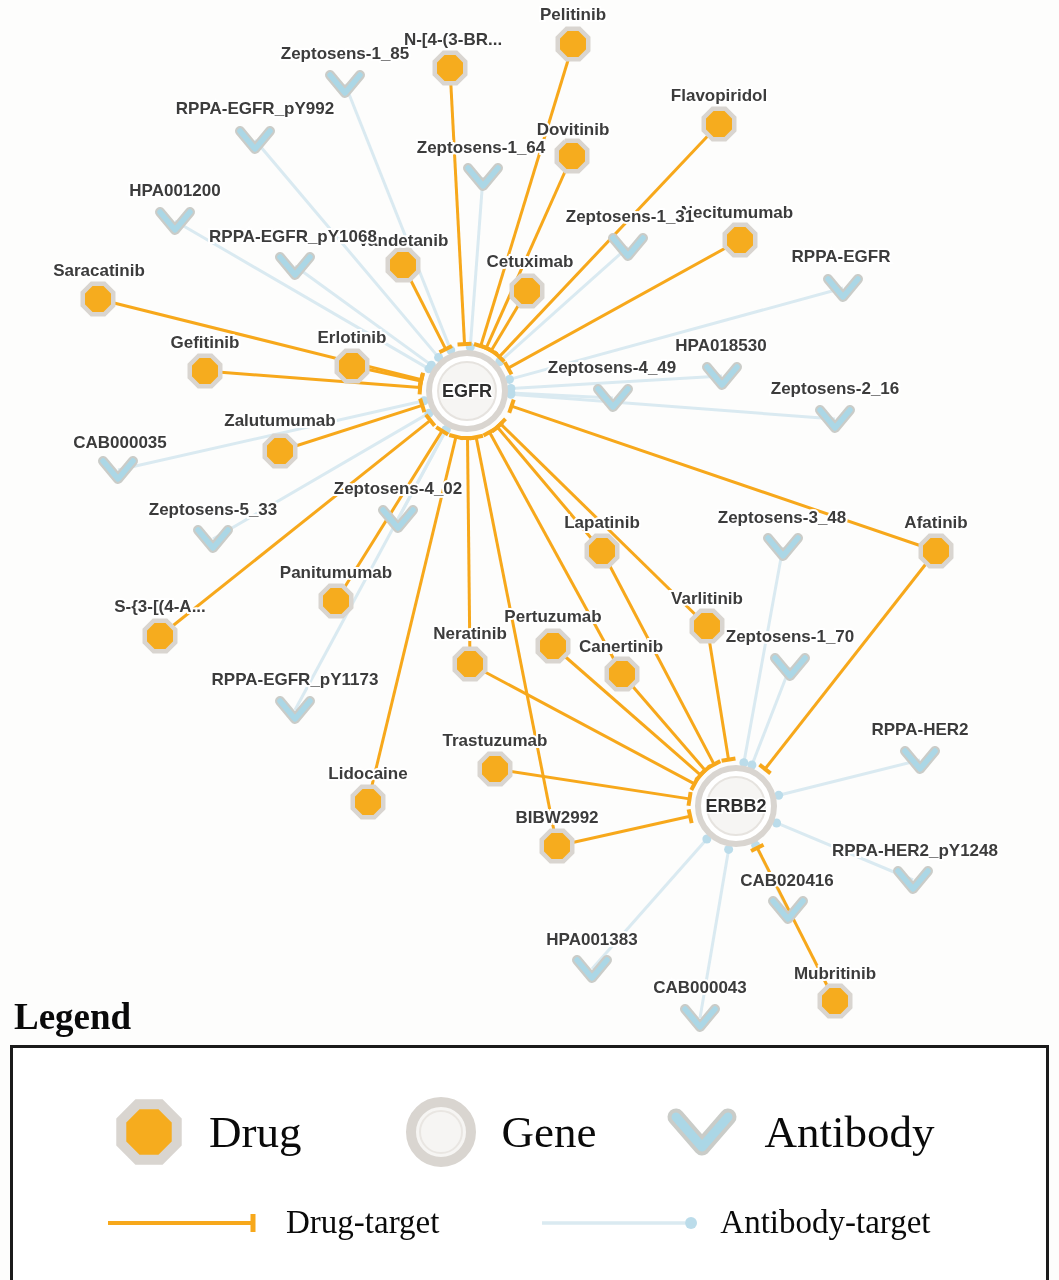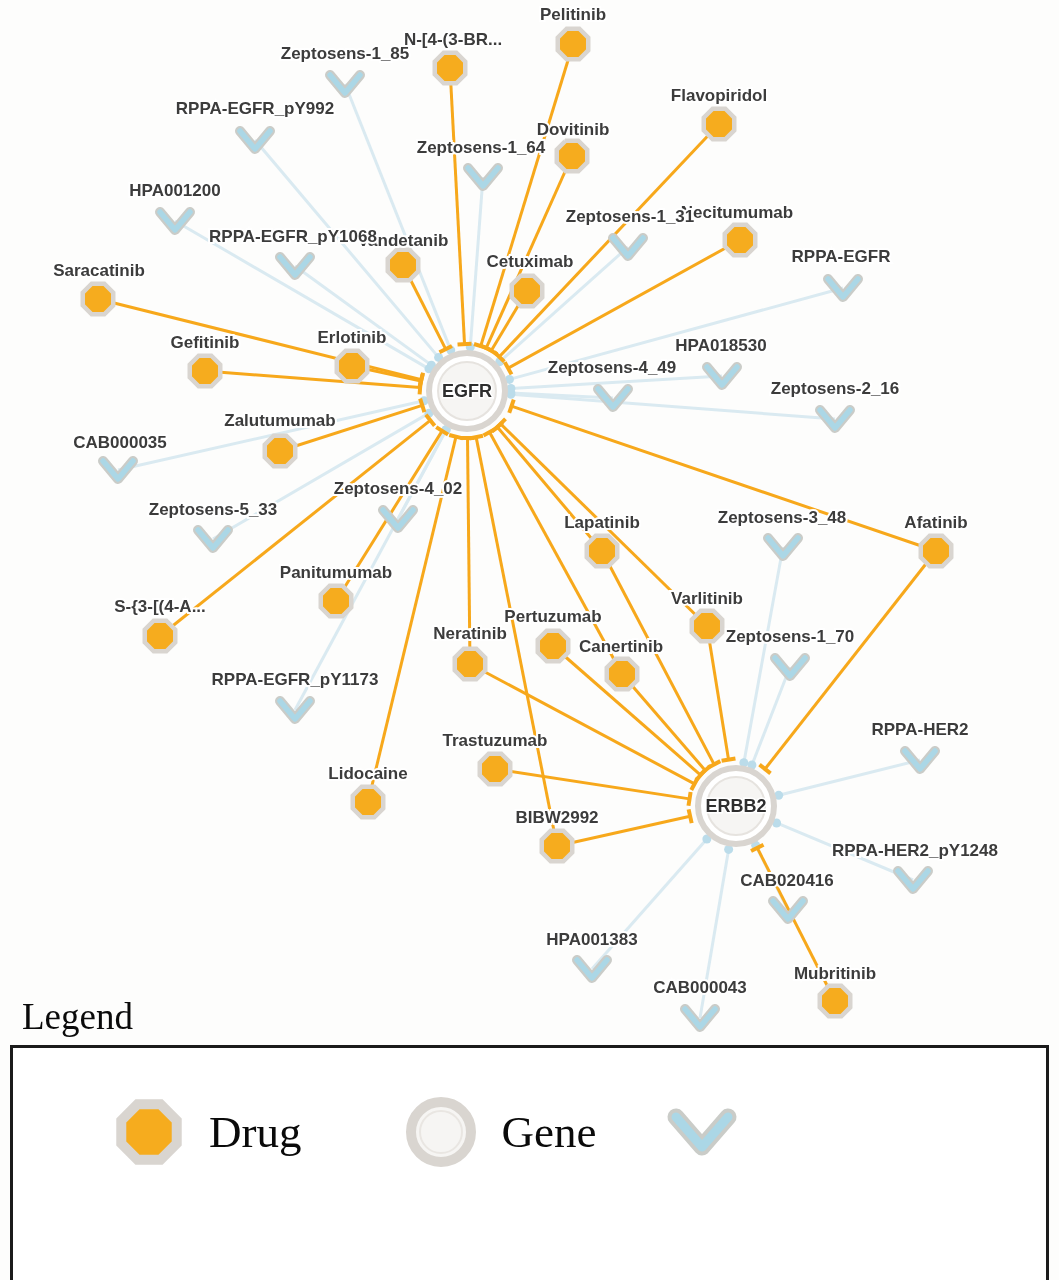--- a/index.html
+++ b/index.html
@@ -26,22 +26,22 @@
     text-anchor:middle;dominant-baseline:middle;
   }
   .glabel{
     font-family:"Liberation Sans",sans-serif;font-weight:bold;font-size:18px;
     fill:#2e2e2e;stroke:#ffffff;stroke-width:3px;paint-order:stroke;
     text-anchor:middle;dominant-baseline:middle;
   }
 
   
   .legend-title{
-    position:absolute;left:22px;top:995px;
-    font-family:"Liberation Serif",serif;font-weight:normal;font-size:37px;color:#0a0a0a;
+    position:absolute;left:14px;top:995px;
+    font-family:"Liberation Serif",serif;font-weight:bold;font-size:37px;color:#0a0a0a;
   }
   .legend-box{
     position:absolute;left:10px;top:1045px;width:1039px;height:271px;
     border:3px solid #1b1b1b;background:#ffffff;box-sizing:border-box;
   }
   .lrow{display:flex;align-items:center;}
   .lrow1{margin:40px 0 0 92px;}
   .lrow2{margin:30px 0 0 92px;}
   .litem{display:flex;align-items:center;gap:16px;}
   .ltext{
@@ -360,19 +360,39 @@
           <circle class="lgGeneIn" r="21"></circle>
         </svg>
         <span class="ltext">Gene</span>
       </div>
 
       <div class="litem gap2">
         <svg width="92" height="76" viewBox="-46 -38 92 76">
           <path class="lgAbO" d="M -26 -15 L 0 15 L 26 -15"></path>
           <path class="lgAbI" d="M -26 -15 L 0 15 L 26 -15"></path>
         </svg>
+        <span class="ltext">Antibody</span>
       </div>
 
     </div>
 
+    <div class="lrow lrow2">
+
+      <div class="litem">
+        <svg width="165" height="26" viewBox="0 0 165 26">
+          <line class="lgDline" x1="3" y1="13" x2="148" y2="13"></line>
+          <line class="lgDtee" x1="148" y1="4" x2="148" y2="22"></line>
+        </svg>
+        <span class="ltext2">Drug-target</span>
+      </div>
+
+      <div class="litem gap3">
+        <svg width="165" height="26" viewBox="0 0 165 26">
+          <line class="lgAline" x1="3" y1="13" x2="146" y2="13"></line>
+          <circle class="lgAdot" cx="152" cy="13" r="6"></circle>
+        </svg>
+        <span class="ltext2">Antibody-target</span>
+      </div>
+
+    </div>
   </div>
 
 </div>
 
 </body></html>

